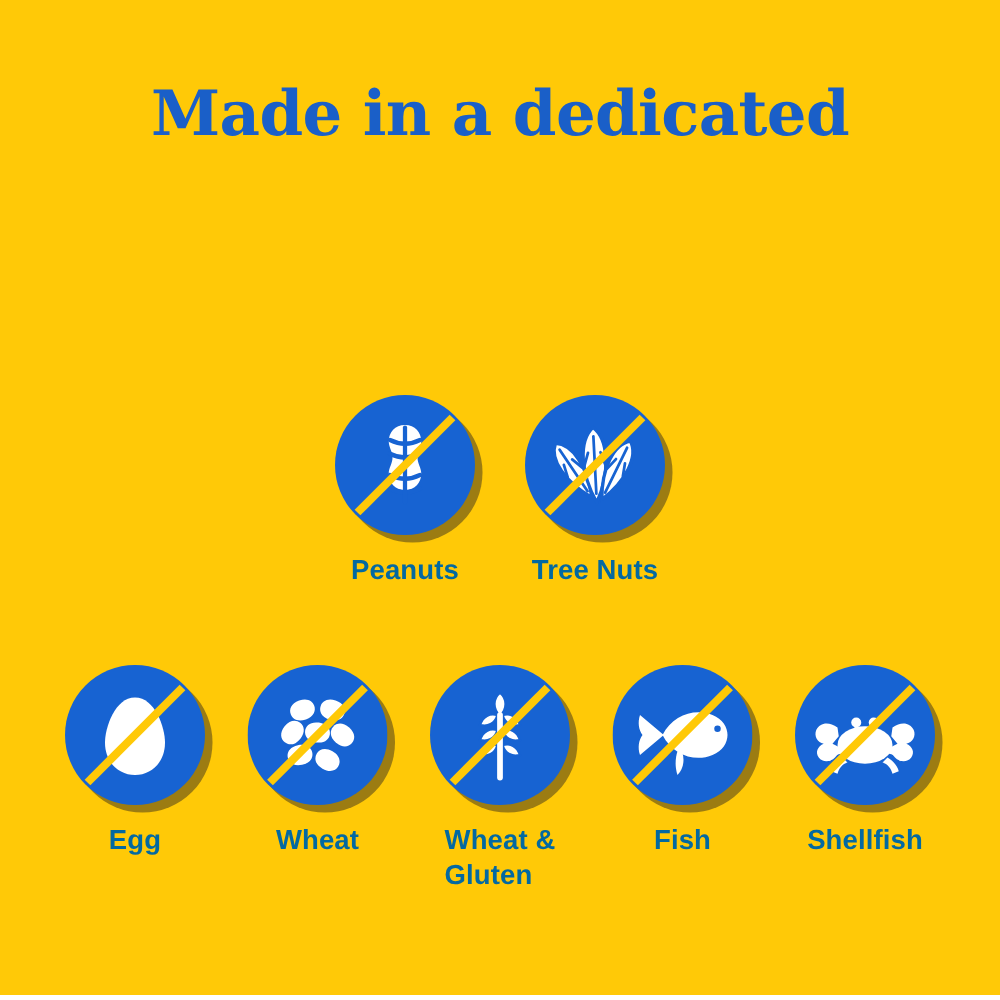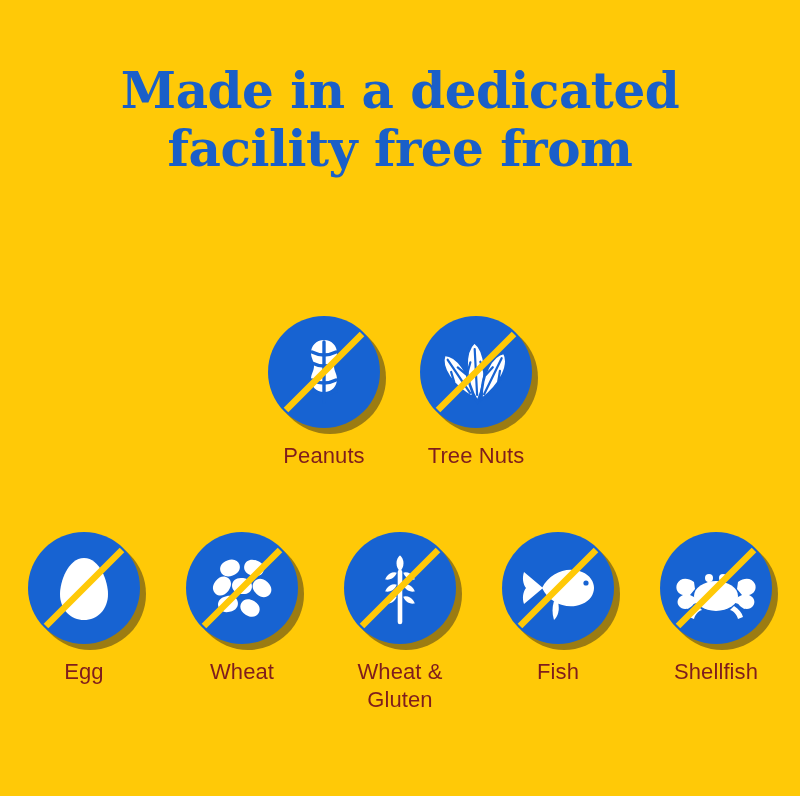--- a/index.html
+++ b/index.html
@@ -42,21 +42,21 @@
   
   .row {
     position: absolute;
     left: 0;
     width: 800px;
     display: flex;
     justify-content: center;
     align-items: flex-start;
   }
   #row-1 { top: 316px; }
-  #row-2 { top: 532px; gap: 12px; }
+  #row-2 { top: 532px; }
 
   #row-1 .cell { width: 152px; }
   #row-2 .cell { width: 146px; }
 
   .cell {
     display: flex;
     flex-direction: column;
     align-items: center;
   }
 
@@ -76,37 +76,35 @@
   }
   .badge svg {
     position: absolute;
     left: 0;
     top: 0;
     display: block;
   }
 
   .label {
     margin-top: 14px;
-    text-align: center;
     font-family: "Liberation Sans", sans-serif;
     font-size: 22px;
     line-height: 28px;
-    font-weight: 400;
-    color: #7f1d1d;
+    font-weight: 700;
+    color: #0369a1;
     letter-spacing: 0.1px;
   }
 </style>
 </head>
 <body>
 
 <div id="poster">
 
   <div id="headline">
     <span class="hl">Made in a dedicated</span>
-    <span class="hl">facility free from</span>
   </div>
 
   <div class="row" id="row-1">
 
     <div class="cell">
       <div class="badge">
         <div class="shadow"></div>
         <svg width="112" height="112" viewBox="0 0 112 112">
           <circle cx="56" cy="56" r="56" fill="#1763D2"></circle>
           <g fill="#FFFFFF">

